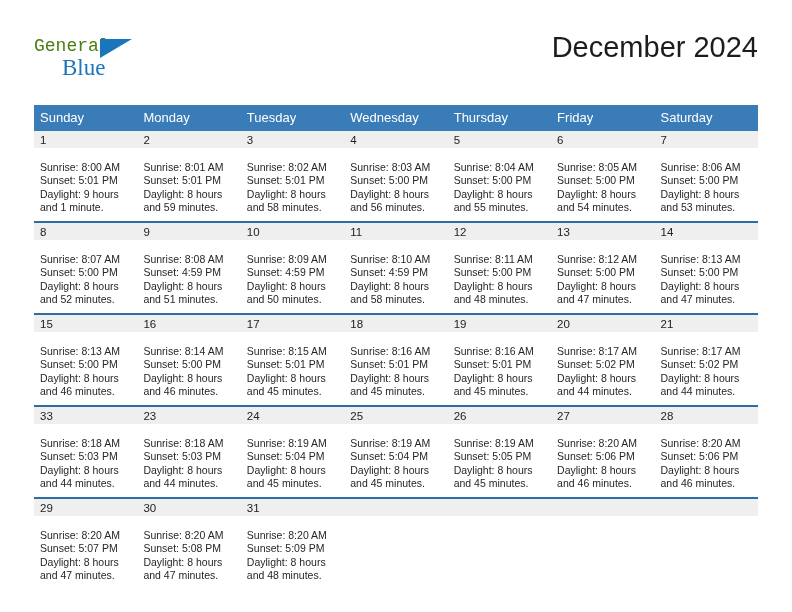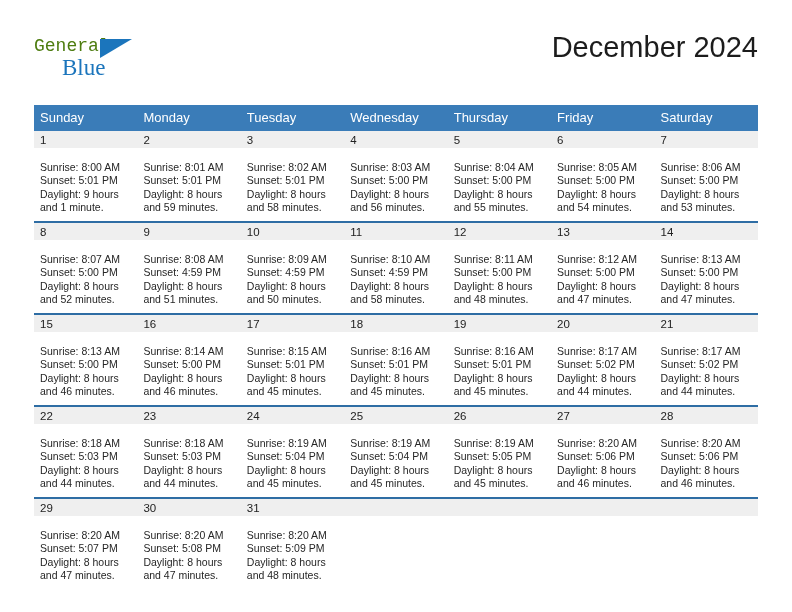--- a/index.html
+++ b/index.html
@@ -416,21 +416,21 @@
               <div>Daylight: 8 hours</div>
               <div>and 44 minutes.</div>
             </div>
           </div>
         </td>
       </tr>
 
       <tr>
         <td>
           <div class="daycell">
-            <div class="daynum-band">22</div>
+            <div class="daynum-band">33</div>
             <div class="daybody">
               <div>Sunrise: 8:18 AM</div>
               <div>Sunset: 5:03 PM</div>
               <div>Daylight: 8 hours</div>
               <div>and 44 minutes.</div>
             </div>
           </div>
         </td>
         <td>
           <div class="daycell">

